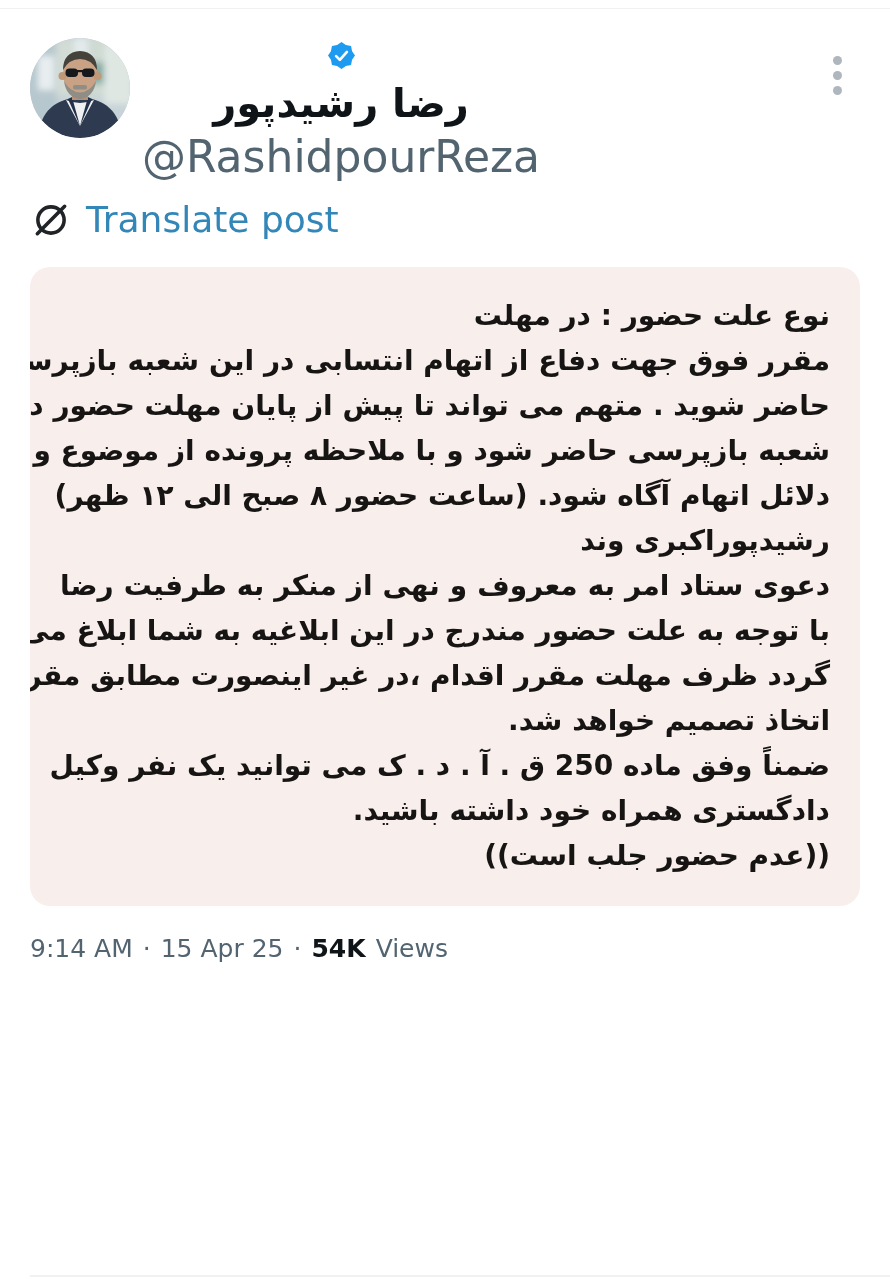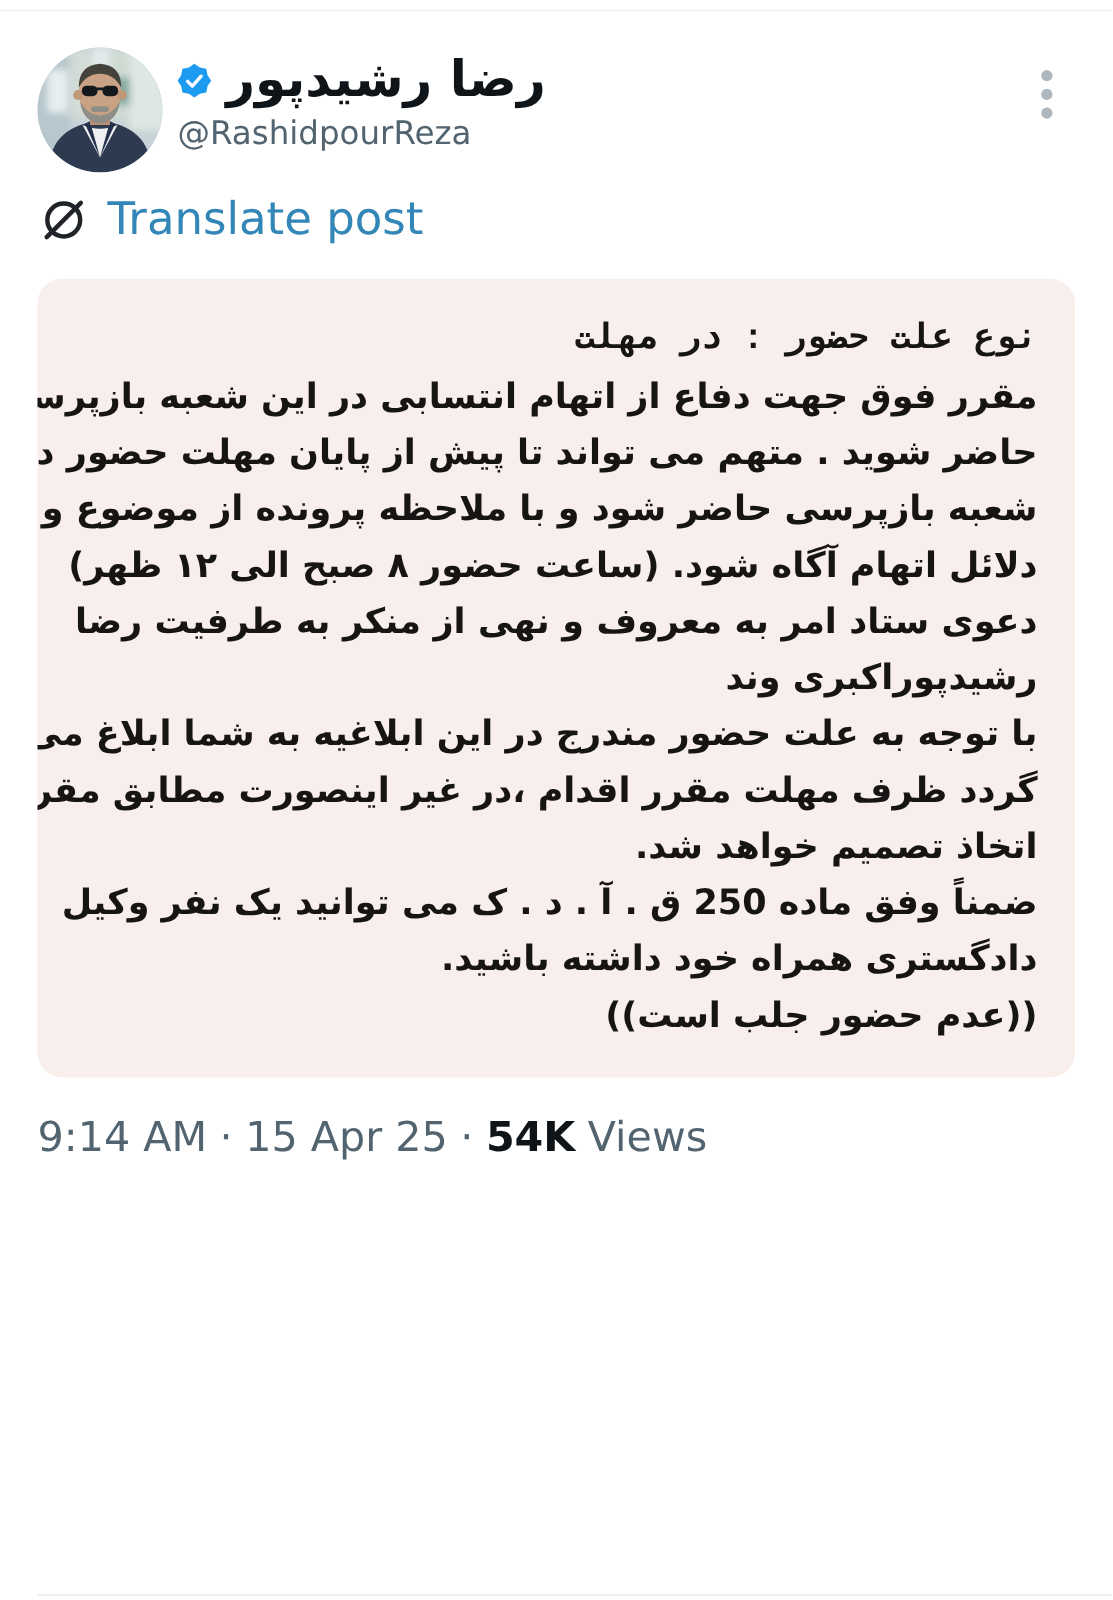--- a/index.html
+++ b/index.html
@@ -28,28 +28,28 @@
   .header{
     display:flex;align-items:flex-start;
     padding-top:38px;position:relative;
   }
   .avatar{
     width:100px;height:100px;border-radius:50%;overflow:hidden;flex:0 0 100px;
     background:#c7d3d8;
   }
   .avatar svg{display:block;width:100%;height:100%;}
   .id-col{margin-left:12px;padding-top:4px;min-width:0;}
-  .name-row{display:flex;align-items:center;gap:12px;}
+  .name-row{display:flex;align-items:center;gap:12px;flex-direction:column;}
   .badge{width:27px;height:27px;flex:0 0 27px;}
   .display-name{
     font-size:40px;font-weight:700;line-height:1.1;
     color:var(--text-dark,#0f1419);direction:rtl;white-space:nowrap;
   }
   .handle{
-    font-size:26px;color:var(--text-gray,#536471);margin-top:6px;white-space:nowrap;
+    font-size:44px;color:var(--text-gray,#536471);margin-top:6px;white-space:nowrap;
   }
   .more-btn{
     position:absolute;top:56px;right:8px;width:30px;
     display:flex;flex-direction:column;align-items:center;gap:6px;
     cursor:pointer;
   }
   .more-btn i{
     width:9px;height:9px;border-radius:50%;
     background:var(--icon-gray,#aeb7be);display:block;
   }
@@ -76,30 +76,30 @@
     direction:rtl;
     font-weight:700;
     font-size:28px;line-height:45px;
     color:#171414;
     overflow:hidden;
   }
   .notice-header{
     display:flex;justify-content:space-between;
     padding-left:36px;
   }
-  .notice-header span{white-space:nowrap;font-family:Liberation Mono, monospace;}
+  .notice-header span{white-space:nowrap;}
   .notice-line{
     text-align:right;white-space:nowrap;
   }
   .notice-line.justify{
     text-align:justify;text-align-last:justify;
   }
   .timestamp{
     margin-top:28px;
-    font-size:33px;color:var(--text-gray,#536471);
+    font-size:25px;color:var(--text-gray,#536471);
     display:flex;align-items:baseline;gap:10px;white-space:nowrap;
   }
   .views-count{color:var(--text-dark,#0f1419);font-weight:700;}
   .bottom-divider{
     position:absolute;bottom:3px;left:30px;right:0;height:2px;
     background:var(--divider,#eff1f2);
   }
 </style>
 </head>
 <body>
@@ -183,23 +183,23 @@
     <div>
 
         <div class="notice-line justify">مقرر فوق جهت دفاع از اتهام انتسابی در این شعبه بازپرسی</div>
 
         <div class="notice-line justify">حاضر شوید . متهم می تواند تا پیش از پایان مهلت حضور در</div>
 
         <div class="notice-line justify">شعبه بازپرسی حاضر شود و با ملاحظه پرونده از موضوع و</div>
 
         <div class="notice-line justify">دلائل اتهام آگاه شود. (ساعت حضور ۸ صبح الی ۱۲ ظهر)</div>
 
+        <div class="notice-line">رشیدپوراکبری وند</div>
+
         <div class="notice-line justify">دعوی ستاد امر به معروف و نهی از منکر به طرفیت رضا</div>
-
-        <div class="notice-line">رشیدپوراکبری وند</div>
 
         <div class="notice-line justify">با توجه به علت حضور مندرج در این ابلاغیه به شما ابلاغ می</div>
 
         <div class="notice-line justify">گردد ظرف مهلت مقرر اقدام ،در غیر اینصورت مطابق مقررات</div>
 
         <div class="notice-line">اتخاذ تصمیم خواهد شد.</div>
 
         <div class="notice-line justify">ضمناً وفق ماده 250 ق . آ . د . ک می توانید یک نفر وکیل</div>
 
         <div class="notice-line">دادگستری همراه خود داشته باشید.</div>

